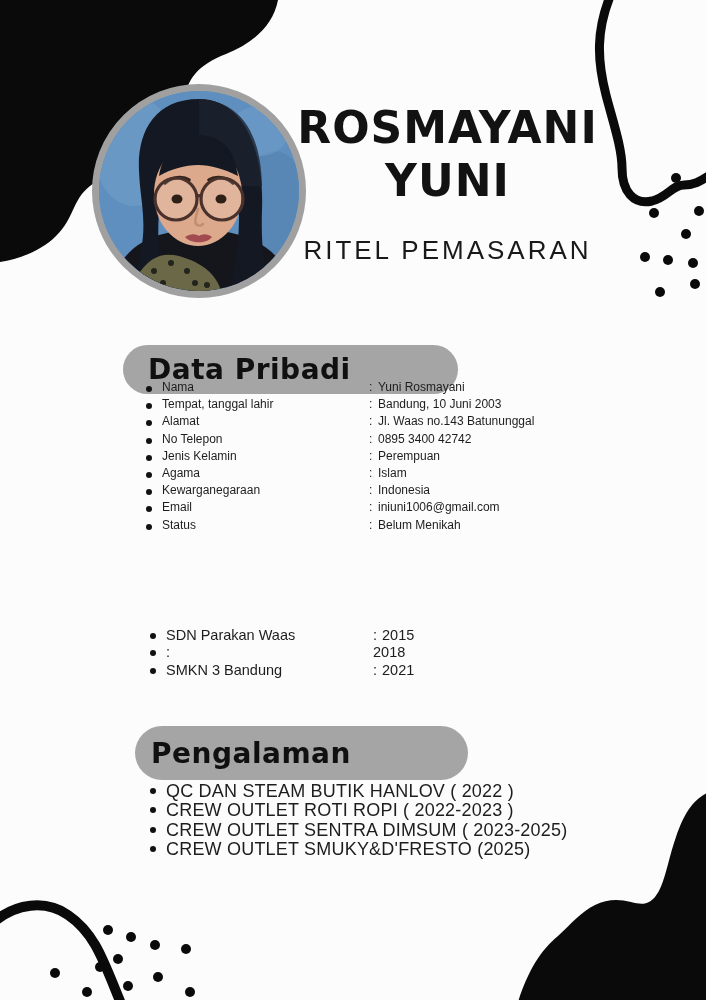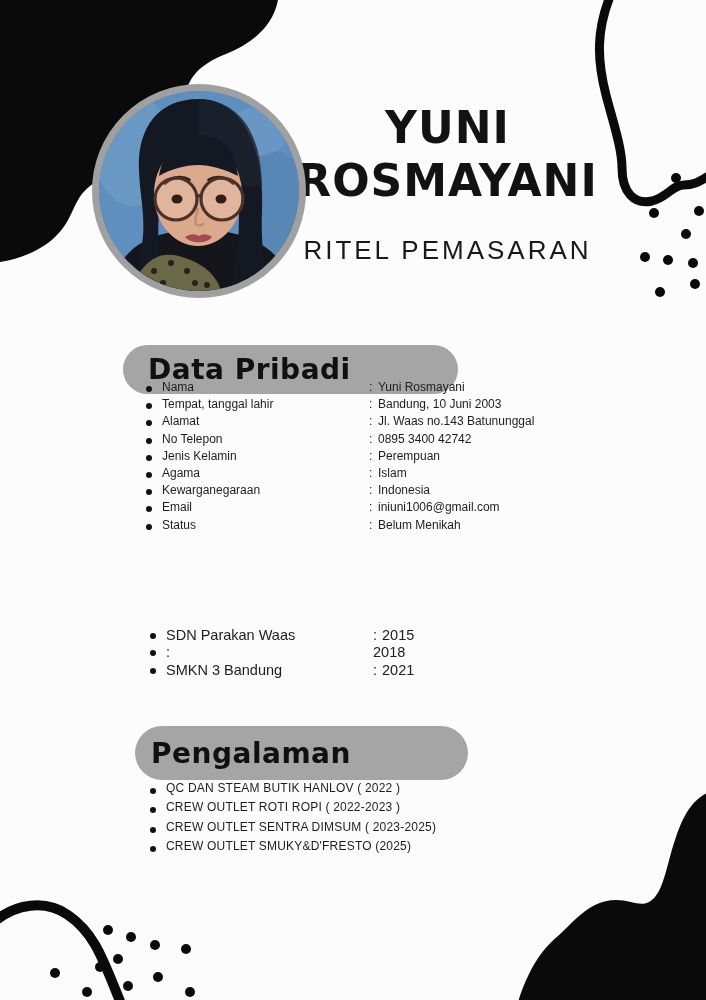--- a/index.html
+++ b/index.html
@@ -49,21 +49,21 @@
   ul.datalist li{position:relative;padding-left:16px;}
   ul.datalist li::before{
     content:"";position:absolute;left:0;top:6px;width:6px;height:6px;
     border-radius:50%;background:#111;
   }
   #personal-list{left:146px;top:380px;width:440px;font-size:12px;}
   #personal-list li{height:17.2px;display:grid;grid-template-columns:207px 9px auto;}
   #education-list{left:150px;top:627px;width:440px;font-size:14.5px;}
   #education-list li{height:17.4px;display:grid;grid-template-columns:207px 9px auto;}
   .val{white-space:nowrap;}
-  #experience-list{left:150px;top:781px;width:480px;font-size:12px;}
+  #experience-list{left:150px;top:781px;width:480px;font-size:18px;}
   #experience-list li{height:19.3px;letter-spacing:0.2px;white-space:nowrap;}
   #experience-list li::before{top:7px;}
 </style>
 </head>
 <body>
 
 <div class="page">
 
   <svg class="decor" viewBox="0 0 706 1000" aria-hidden="true">
 
@@ -149,22 +149,22 @@
         <circle cx="88" cy="180" r="3"></circle>
           <circle cx="64" cy="192" r="3"></circle>
         <circle cx="96" cy="192" r="3"></circle>
           <circle cx="45" cy="192" r="3"></circle>
         <circle cx="108" cy="194" r="3"></circle>
       </g>
     </svg>
   </div>
 
   <div class="title-block">
+    <div class="name">ROSMAYANI</div>
     <div class="name">YUNI</div>
-    <div class="name">ROSMAYANI</div>
     <div class="role">RITEL PEMASARAN</div>
   </div>
 
   <div class="pill" id="pill-personal">
     <span>Data Pribadi</span>
   </div>
   <ul class="datalist" id="personal-list">
     <li>
       <span class="lbl">Nama</span>
       <span class="col">:</span>

